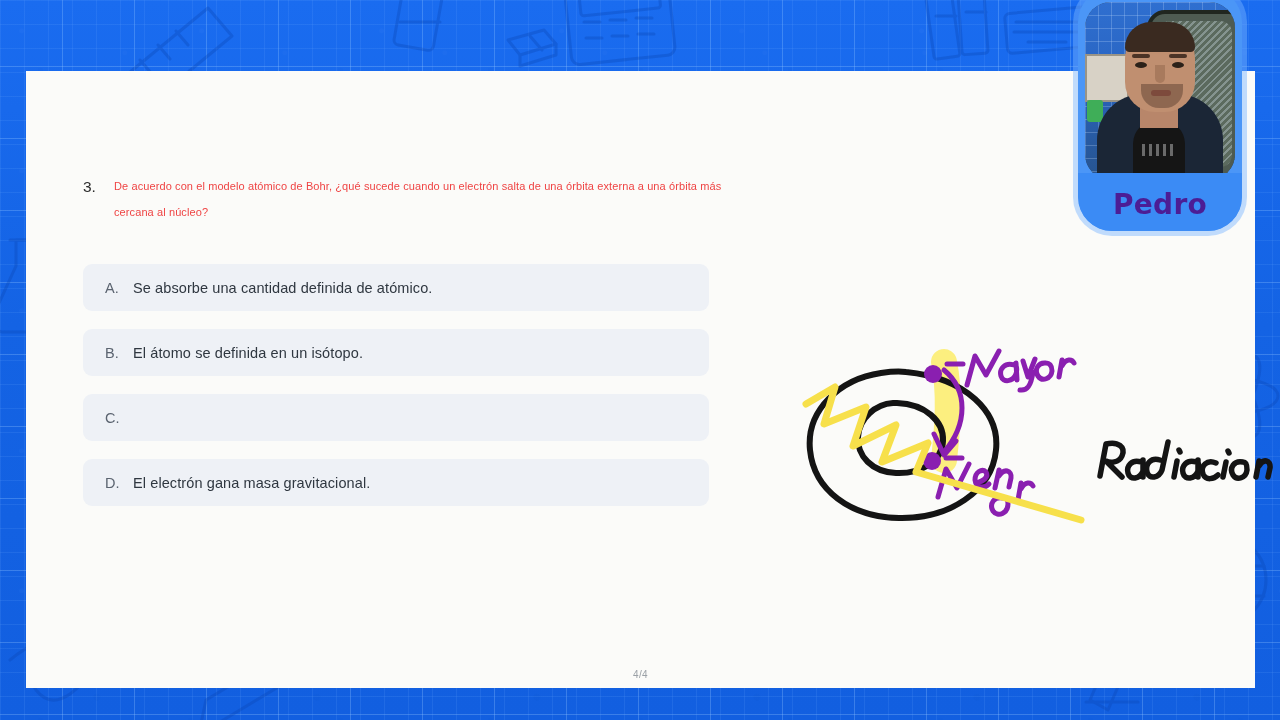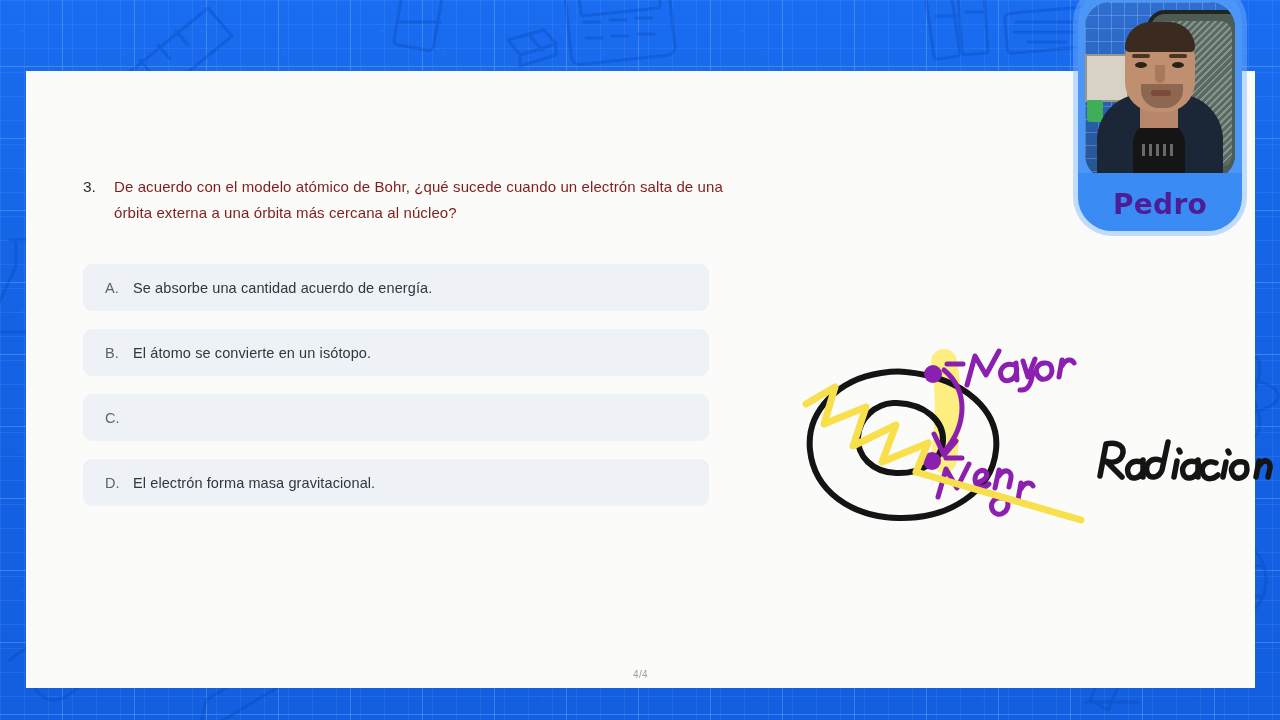--- a/index.html
+++ b/index.html
@@ -78,22 +78,22 @@
   .q-row { display: flex; align-items: flex-start; }
   .q-num {
     width: 31px;
     flex: none;
     font-size: 15.5px;
     color: #2c2c2c;
     line-height: 25.5px;
     font-weight: 400;
   }
   .q-text {
-    font-size: 15px;
-    color: #7f1d1d;
+    font-size: 11px;
+    color: #ef4444;
     line-height: 25.5px;
     letter-spacing: .1px;
   }
 
   .options {
     position: absolute;
     left: 57px;
     top: 193px;
     width: 626px;
   }
@@ -392,32 +392,32 @@
     <div class="question-block">
       <div class="q-row">
         <div class="q-num">3.</div>
         <div class="q-text">De acuerdo con el modelo atómico de Bohr, ¿qué sucede cuando un electrón salta de una órbita externa a una órbita más cercana al núcleo?</div>
       </div>
     </div>
 
     <div class="options">
       <div class="option">
         <span class="opt-letter">A.</span>
-        <span class="opt-text">Se absorbe una cantidad acuerdo de energía.</span>
+        <span class="opt-text">Se absorbe una cantidad definida de atómico.</span>
       </div>
       <div class="option">
         <span class="opt-letter">B.</span>
-        <span class="opt-text">El átomo se convierte en un isótopo.</span>
+        <span class="opt-text">El átomo se definida en un isótopo.</span>
       </div>
       <div class="option">
         <span class="opt-letter">C.</span>
       </div>
       <div class="option">
         <span class="opt-letter">D.</span>
-        <span class="opt-text">El electrón forma masa gravitacional.</span>
+        <span class="opt-text">El electrón gana masa gravitacional.</span>
       </div>
     </div>
 
     <div class="page-counter">4/4</div>
   </div>
 
   <svg id="annotations" viewBox="0 0 1280 720" xmlns="http://www.w3.org/2000/svg">
 
     <g>
       <path d="M944 362 C 950 392, 948 424, 944 460" stroke="#fbec6a" stroke-width="26" stroke-linecap="round" fill="none" opacity="0.85"></path>

